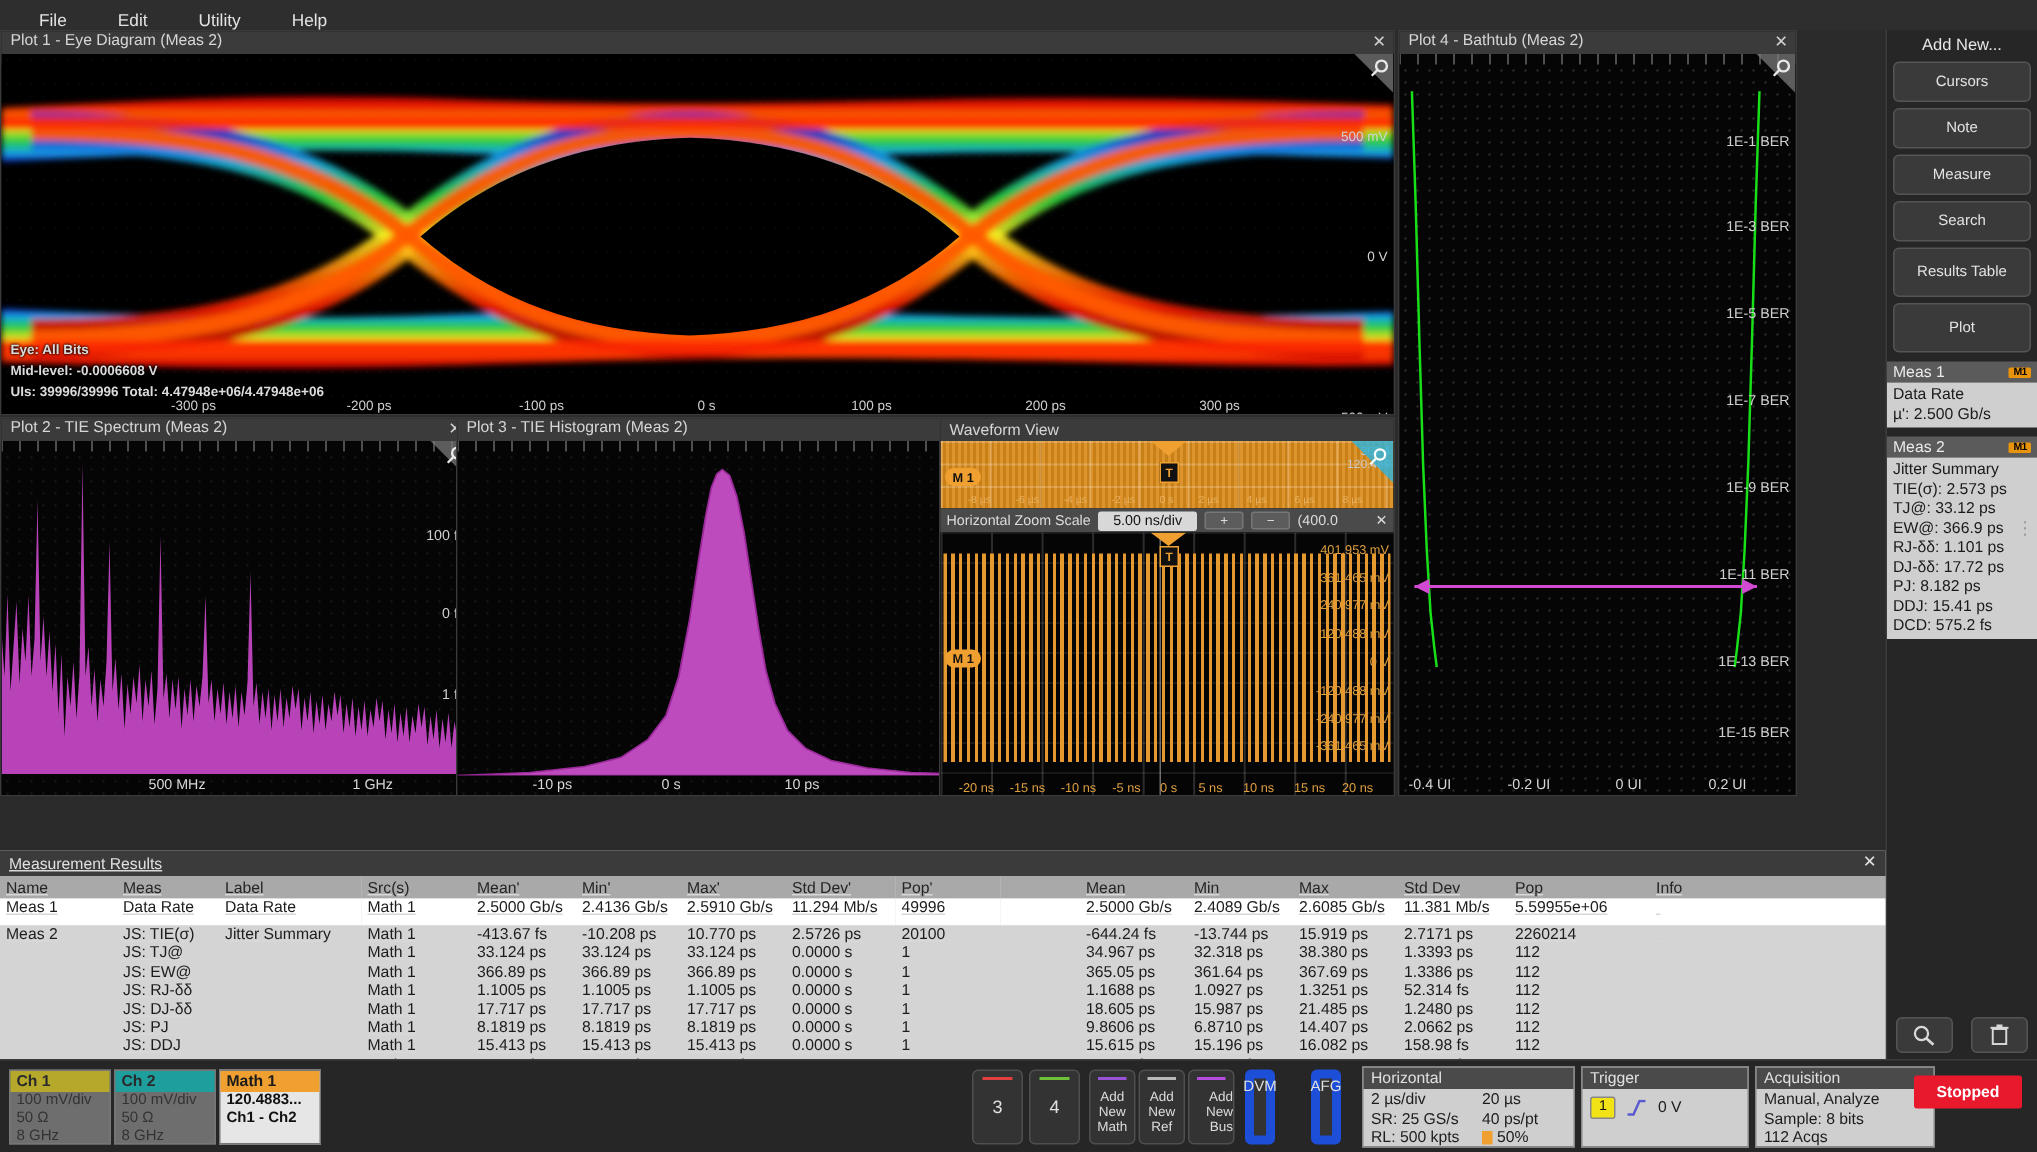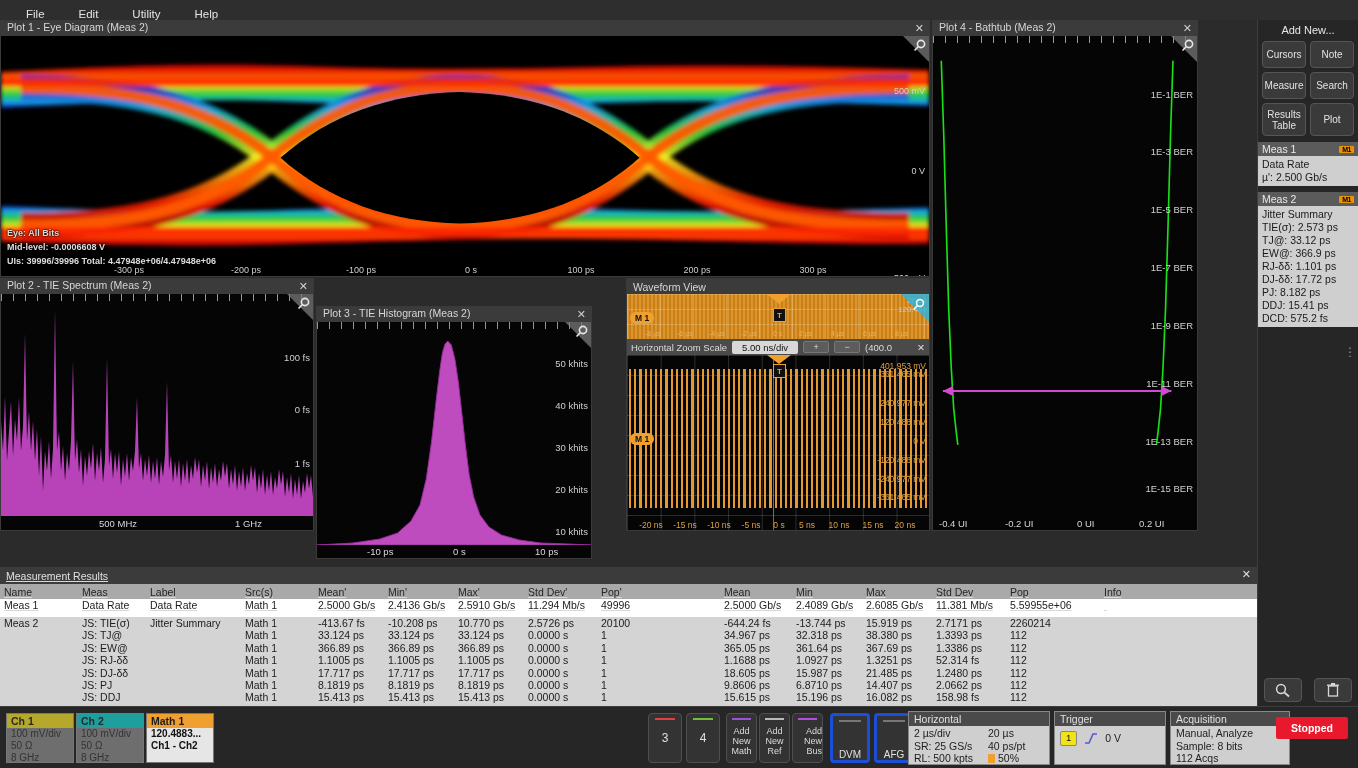--- a/index.html
+++ b/index.html
@@ -43,21 +43,21 @@
               text-shadow:0 0 2px #000,0 0 2px #000; white-space:nowrap; }
   .eye-xaxis { position:absolute; left:0; right:0; bottom:0; height:14px;
                color:#cfcfcf; font-size:9px; }
   .eye-xaxis span { position:absolute; bottom:1px; transform:translateX(-50%); }
   .eye-ytick { position:absolute; right:4px; color:#d2d2d2; font-size:9px; }
 
   
   .rail { position:absolute; right:0; top:20px; width:101px; bottom:62px; background:#262626;
           border-left:1px solid #3d3d3d; }
   .rail-title { text-align:center; font-size:11px; color:#e6e6e6; padding:4px 0 5px; }
-  .rail-grid { display:grid; grid-template-columns:1fr 1fr; gap:4px; padding:0 4px; }
+  .rail-grid { display:grid; grid-template-columns:1fr; gap:4px; padding:0 4px; }
   .rail-btn { background:#3a3a3a; border:1px solid #555; border-radius:4px;
               color:#e2e2e2; font-size:10px; height:27px; display:flex;
               align-items:center; justify-content:center; text-align:center; line-height:11px;}
   .rail-btn.tall { height:33px; }
   .meas-hdr { background:#5b5b5b; color:#eaeaea; font-size:10.5px; padding:1px 4px;
               margin-top:6px; display:flex; align-items:center; justify-content:space-between; }
   .meas-badge { background:#e8930c; color:#000; font-size:7px; padding:0 3px; border-radius:1px;
                 letter-spacing:-.5px; font-weight:bold;}
   .meas-body { background:#cfcfcf; color:#1a1a1a; font-size:10.5px; padding:2px 4px; line-height:13px;}
   .rail-bottom { position:absolute; left:0; right:0; bottom:0; height:32px;
@@ -91,23 +91,23 @@
   .chbadge.off { background:#6e6e6e; }
   .numbtn { position:absolute; top:6px; width:34px; height:50px; background:#333;
             border:1px solid #4f4f4f; border-radius:4px; color:#e0e0e0; font-size:12px;
             display:flex; align-items:center; justify-content:center; }
   .numbtn .bar { position:absolute; top:4px; left:6px; right:6px; height:2px; }
   .addbtn { position:absolute; top:6px; width:31px; height:50px; background:#333;
             border:1px solid #4f4f4f; border-radius:4px; color:#dcdcdc; font-size:9px;
             display:flex; flex-direction:column; align-items:center; justify-content:center;
             line-height:10px; padding-top:5px;}
   .addbtn .bar { position:absolute; top:4px; left:5px; right:5px; height:2px; }
-  .wbtn { position:absolute; top:6px; width:40px; height:50px; background:#333;
-          border:3px solid #1d4ed8; border-radius:4px; color:#e0e0e0; font-size:10px;
-          display:flex; align-items:flex-end; justify-content:center; }
+  .wbtn { position:absolute; top:6px; width:20px; height:50px; background:#333;
+          border:6px solid #1d4ed8; border-radius:4px; color:#e0e0e0; font-size:10px;
+          display:flex; align-items:flex-start; justify-content:center; }
   .wbtn .bar { position:absolute; top:4px; left:6px; right:6px; height:2px; background:#777;}
   .grp { position:absolute; top:4px; background:#cfcfcf; border:1px solid #888; }
   .grp .gh { background:#4a4a4a; color:#e0e0e0; font-size:10.5px; padding:0 5px; height:14px;
              line-height:14px;}
   .grp .gb { font-size:10.5px; color:#1d1d1d; padding:1px 5px 0; line-height:12.6px; }
   .stopped { position:absolute; right:10px; top:10px; width:72px; height:22px; background:#e8192c;
              color:#fff; font-size:10.5px; display:flex; align-items:center; justify-content:center;
              border-radius:2px; font-weight:bold;}
 
   
@@ -315,21 +315,21 @@
       <div class="magnifier">
         <svg width="26" height="26">
             <polygon points="26,0 26,26 0,0" fill="#7a7a7a" opacity=".75"></polygon>
           <circle cx="18" cy="8" r="3.6" fill="none" stroke="#e8e8e8" stroke-width="1.6"></circle>
           <line x1="15.2" y1="10.8" x2="11.5" y2="14.5" stroke="#e8e8e8" stroke-width="1.6"></line>
           </svg>
       </div>
     </div>
   </div>
 
-  <div class="panel" id="histogram" style="left:316px;top:278px;width:276px;height:253px;margin-top:28px;">
+  <div class="panel" id="histogram" style="left:304px;top:278px;width:372px;height:253px;">
     <div class="panel-hdr">
       <span>Plot 3 - TIE Histogram (Meas 2)</span>
       <span class="x">✕</span>
     </div>
     <div class="plotarea">
       <div class="ticks-top"></div>
       <div class="grid-dots" style="top:7px;opacity:.45"></div>
       <svg style="position:absolute;left:0;top:7px;width:100%;height:216px" viewBox="0 0 306 216" preserveAspectRatio="none">
         <path d="M0,216 L40,214 L70,210 L90,204 L105,192 L115,176 L122,150 L128,112
                  L133,72 L137,42 L140,24 L143,15 L146,12 L150,16 L154,30 L158,54
@@ -408,21 +408,21 @@
       <div style="position:absolute;left:2px;right:2px;top:14px;bottom:22px;background:
            repeating-linear-gradient(90deg,#f0a030 0 2.2px,rgba(0,0,0,0) 2.2px 5.2px);opacity:.95"></div>
       <div style="position:absolute;left:146px;top:0;bottom:0;width:1px;background:#9a9a9a;opacity:.7"></div>
       <svg style="position:absolute;left:140px;top:0;width:24px;height:9px">
         <polygon points="0,0 24,0 12,9" fill="#f0a030"></polygon>
       </svg>
       <div class="tmark" style="left:146px;top:9px;">T</div>
       <div class="mbadge" style="top:78px;left:3px;">M 1</div>
 
       <div class="wv-ytick" style="top:6px;">401.953 mV</div>
-      <div class="wv-ytick" style="top:14px;">361.465 mV</div>
+      <div class="wv-ytick" style="top:25px;">361.465 mV</div>
       <div class="wv-ytick" style="top:43px;">240.977 mV</div>
       <div class="wv-ytick" style="top:62px;">120.488 mV</div>
       <div class="wv-ytick" style="top:81px;">0 V</div>
       <div class="wv-ytick" style="top:100px;">-120.488 mV</div>
       <div class="wv-ytick" style="top:119px;">-240.977 mV</div>
       <div class="wv-ytick" style="top:137px;">-361.465 mV</div>
 
       <div class="wv-xaxis">
         <span style="left:24px;">-20 ns</span>
         <span style="left:58px;">-15 ns</span>

